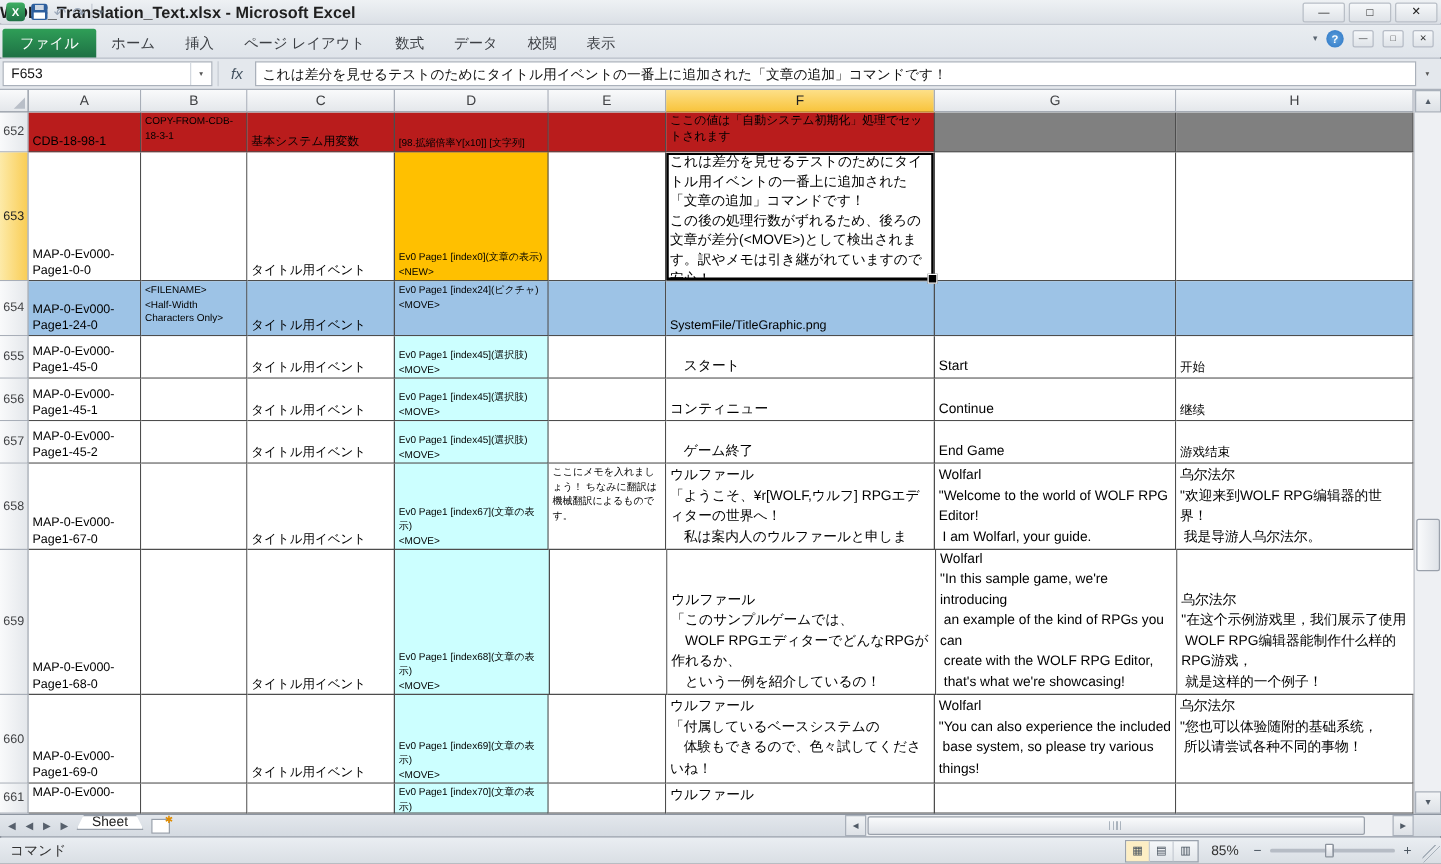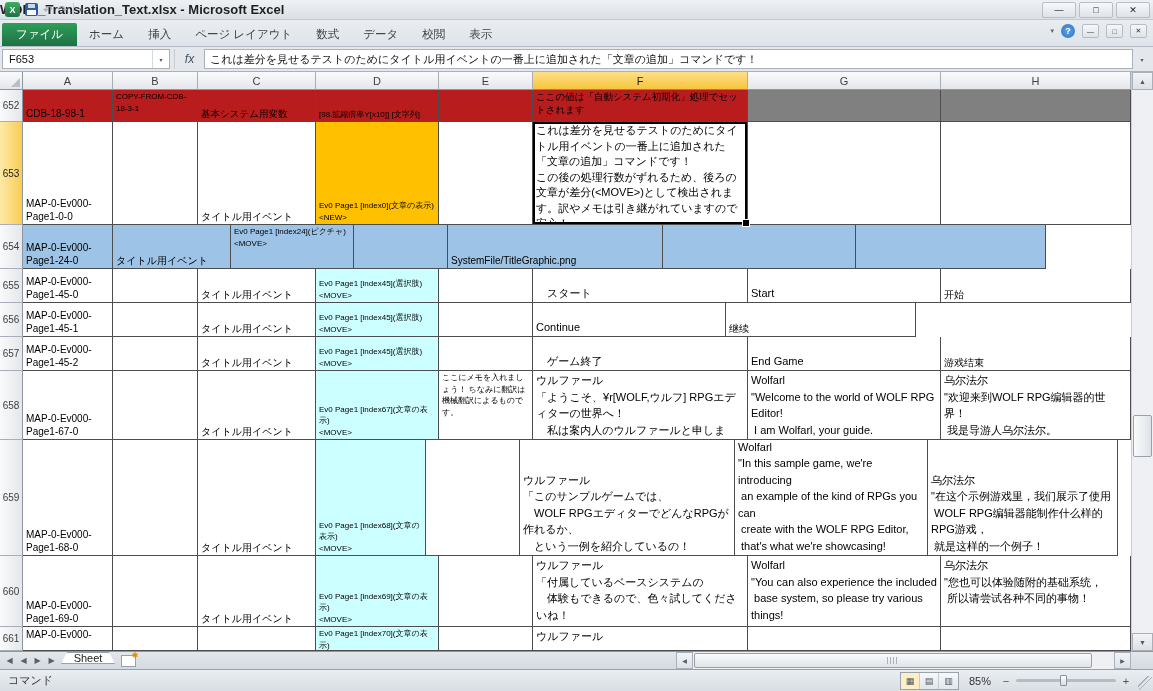--- a/index.html
+++ b/index.html
@@ -266,20 +266,25 @@
             <div class="cell bg-w sz-md" style="width: 190px;">
               <span></span>
             </div>
           </div>
           <div class="row" style="height: 44px;">
             <div class="rowh">654</div>
             <div class="cell bg-blue sz-md" style="width: 90px;">
               <span>MAP-0-Ev000-
 Page1-24-0</span>
             </div>
+            <div class="cell bg-blue sz-xs va-top" style="width: 85px;">
+              <span>&lt;FILENAME&gt;
+&lt;Half-Width
+Characters Only&gt;</span>
+            </div>
             <div class="cell bg-blue sz-md" style="width: 118px;">
               <span>タイトル用イベント</span>
             </div>
             <div class="cell bg-blue sz-xs va-top" style="width: 123px;">
               <span>Ev0 Page1 [index24](ピクチャ)
 &lt;MOVE&gt;</span>
             </div>
             <div class="cell bg-blue sz-md" style="width: 94px;">
               <span></span>
             </div>
@@ -333,20 +338,23 @@
             </div>
             <div class="cell bg-w sz-md" style="width: 118px;">
               <span>タイトル用イベント</span>
             </div>
             <div class="cell bg-cyan sz-xs" style="width: 123px;">
               <span>Ev0 Page1 [index45](選択肢)
 &lt;MOVE&gt;</span>
             </div>
             <div class="cell bg-w sz-md" style="width: 94px;">
               <span></span>
+            </div>
+            <div class="cell bg-w sz-base" style="width: 215px;">
+              <span>コンティニュー</span>
             </div>
             <div class="cell bg-w sz-base" style="width: 193px;">
               <span>Continue</span>
             </div>
             <div class="cell bg-w sz-md" style="width: 190px;">
               <span>继续</span>
             </div>
           </div>
           <div class="row" style="height: 34px;">
             <div class="rowh">657</div>
@@ -417,21 +425,21 @@
             <div class="cell bg-w sz-md" style="width: 90px;">
               <span>MAP-0-Ev000-
 Page1-68-0</span>
             </div>
             <div class="cell bg-w sz-md" style="width: 85px;">
               <span></span>
             </div>
             <div class="cell bg-w sz-md" style="width: 118px;">
               <span>タイトル用イベント</span>
             </div>
-            <div class="cell bg-cyan sz-xs" style="width: 110px;">
+            <div class="cell bg-cyan sz-xs" style="width: 124px;">
               <span>Ev0 Page1 [index68](文章の表示)
 &lt;MOVE&gt;</span>
             </div>
             <div class="cell bg-w sz-md" style="width: 94px;">
               <span></span>
             </div>
             <div class="cell bg-w sz-body" style="width: 215px;">
               <span>ウルファール
 「このサンプルゲームでは、
 　WOLF RPGエディターでどんなRPGが作れるか、

